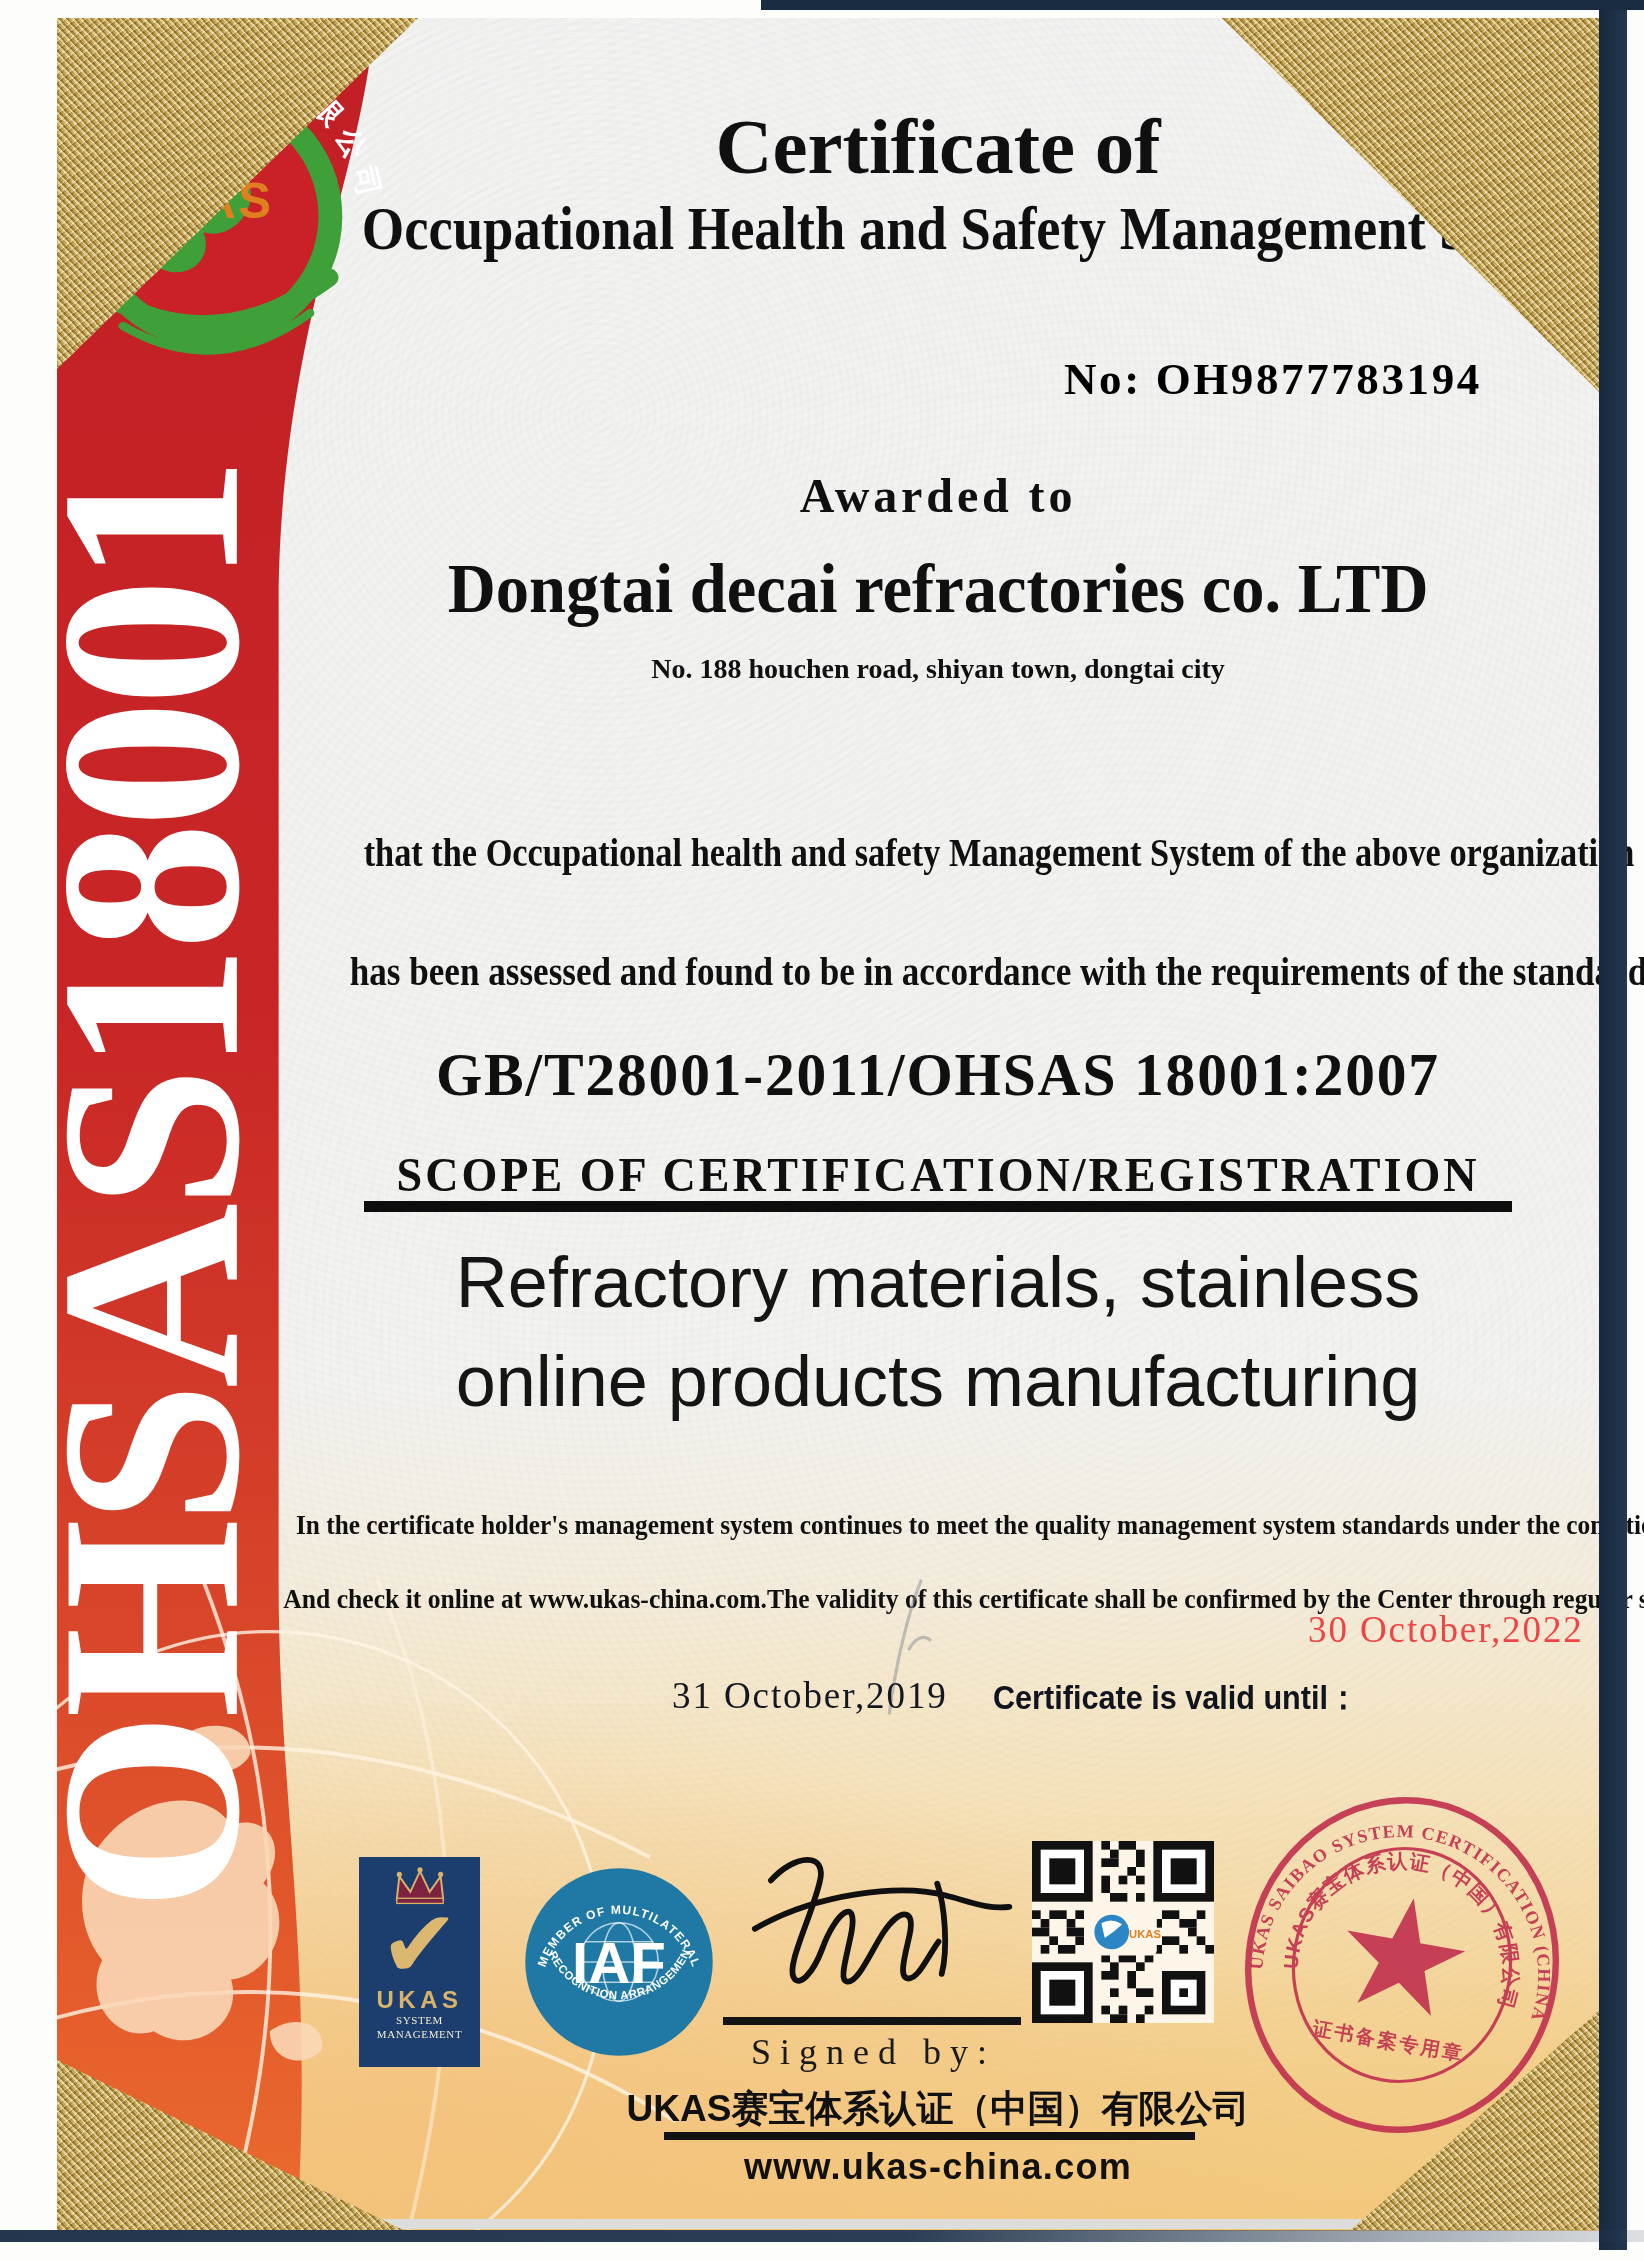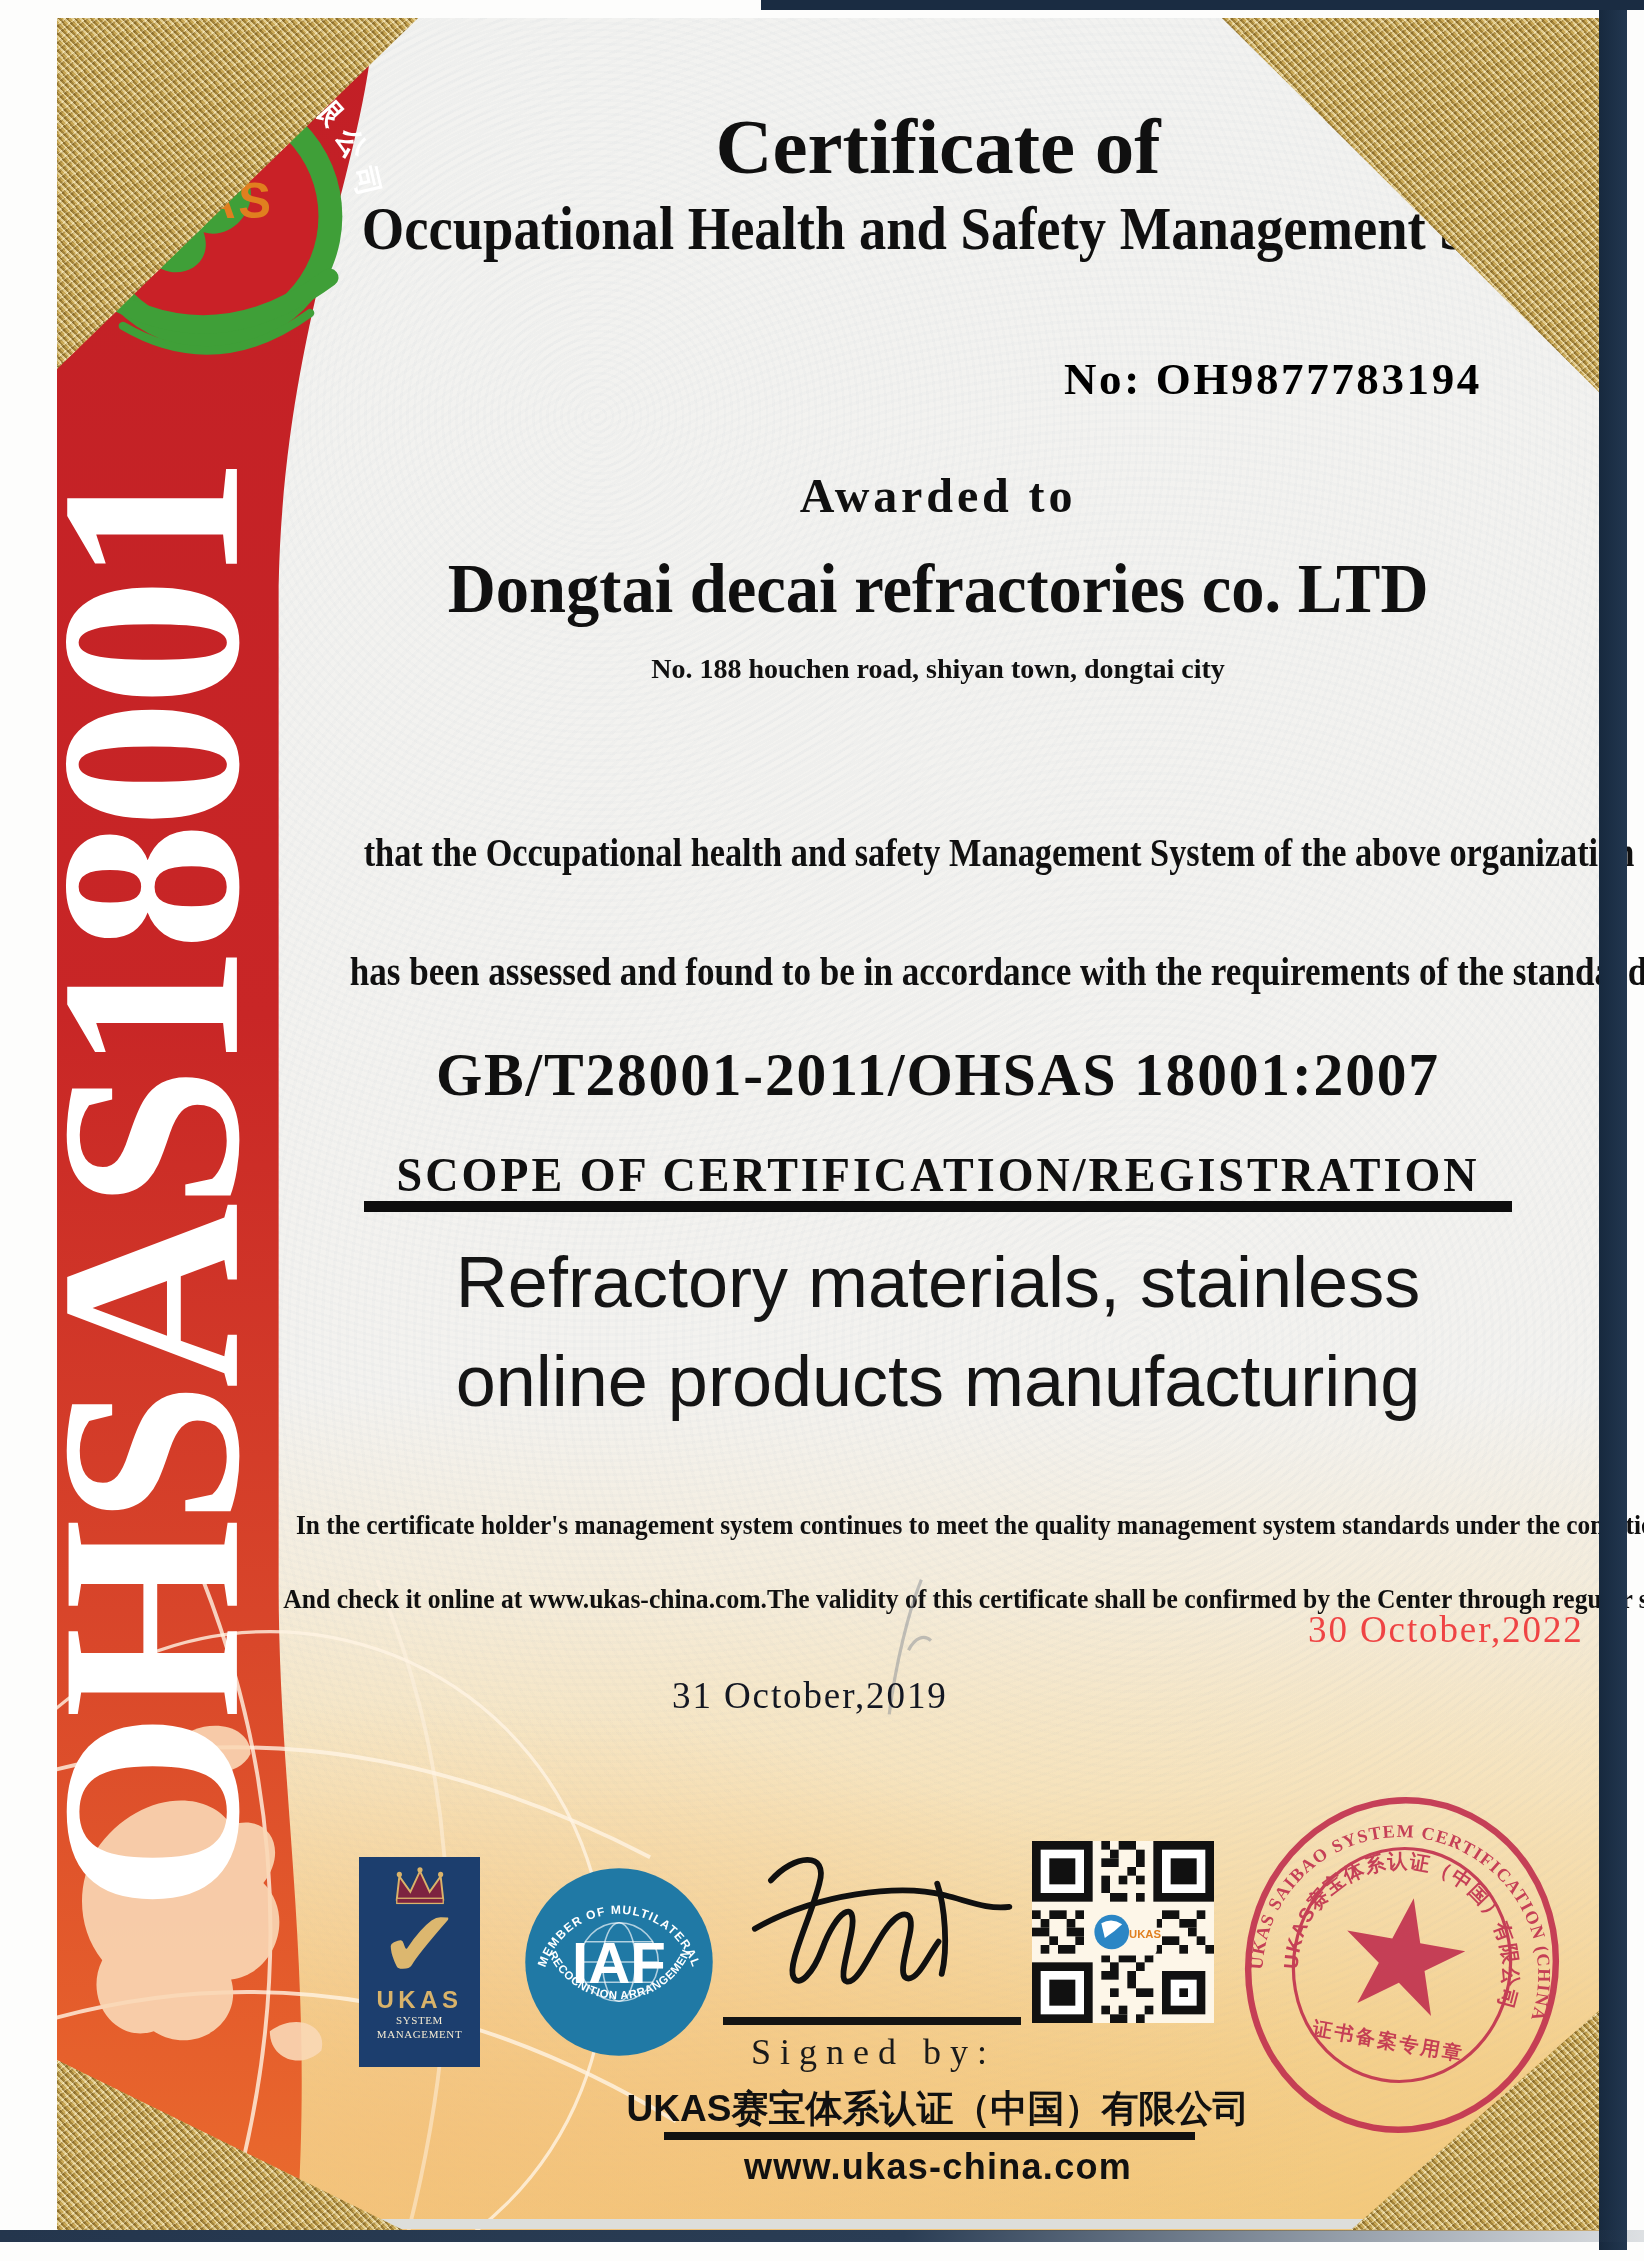--- a/index.html
+++ b/index.html
@@ -176,20 +176,23 @@
   <div class="abs cline serifB" style="left:258px;width:1348px;top:1584px;font-size:26.4px;">
     <span style="transform:scaleX(.97);">And check it online at www.ukas-china.com.The validity of this certificate shall be confirmed by the Center through regular supervision and approval.</span>
   </div>
 
   <svg class="abs stray" style="left:870px;top:1573px;" width="77" height="148" viewBox="0 0 120 230">
     <path d="M80,10 C60,60 40,140 30,220 M60,120 C70,100 85,95 95,105" fill="none" stroke="#8a8f96" stroke-width="5"></path>
   </svg>
 
   <div class="abs" style="left:672px;top:1674px;font-size:37px;letter-spacing:1.9px;color:#131722;white-space:nowrap;">
     <span>31 October,2019</span>
+  </div>
+  <div class="abs sans" style="left:993px;top:1675px;font-size:34px;font-weight:bold;color:#10141f;white-space:nowrap;">
+    <span style="display:inline-block;transform:scaleX(.9);transform-origin:left;">Certificate is valid until：</span>
   </div>
   <div class="abs" style="left:1308px;top:1608px;font-size:37px;letter-spacing:1.9px;color:#ef4444;white-space:nowrap;">
     <span>30 October,2022</span>
   </div>
 
   <div class="abs" id="uqm">
     <svg width="62" height="40" viewBox="0 0 96 62" style="margin-top:9px;">
       <path d="M12,52 L16,16 L33,40 L48,8 L63,40 L80,16 L84,52 Z" fill="#7d2340" stroke="#d9b36a" stroke-width="3"></path>
       <rect x="12" y="50" width="72" height="8" fill="#7d2340" stroke="#d9b36a" stroke-width="2"></rect>
       <circle cx="16" cy="13" r="4" fill="#d9b36a"></circle>

